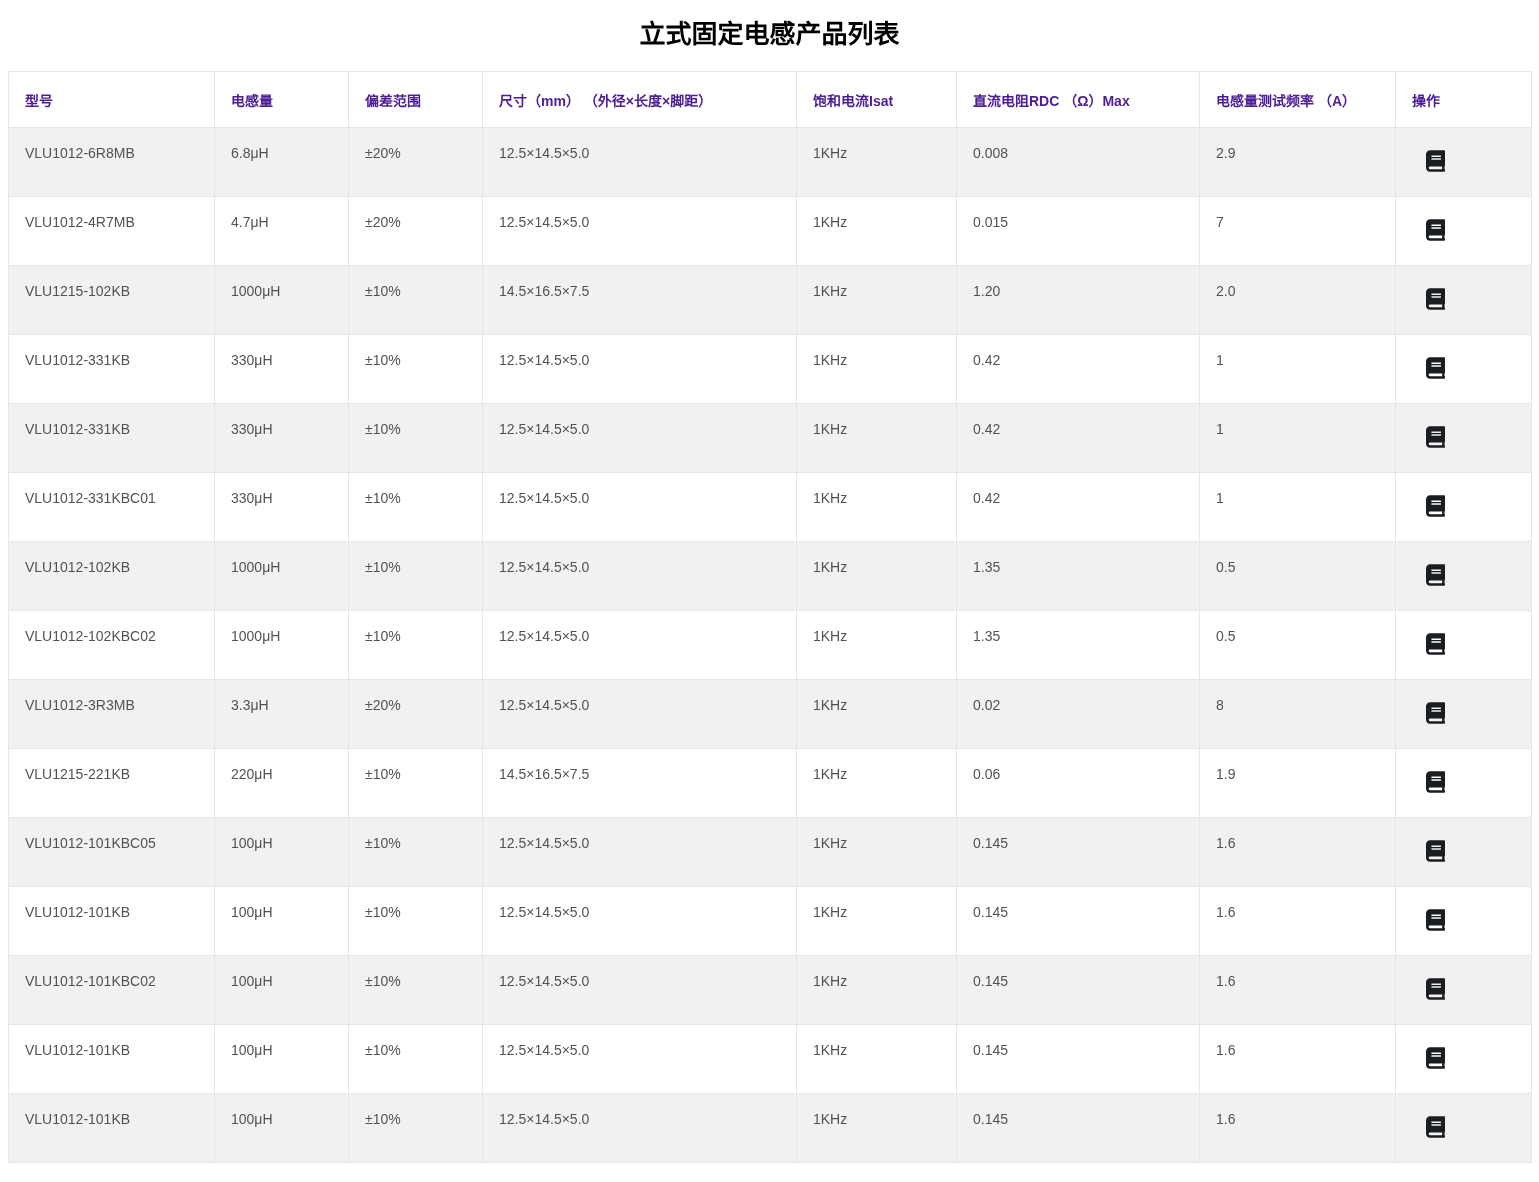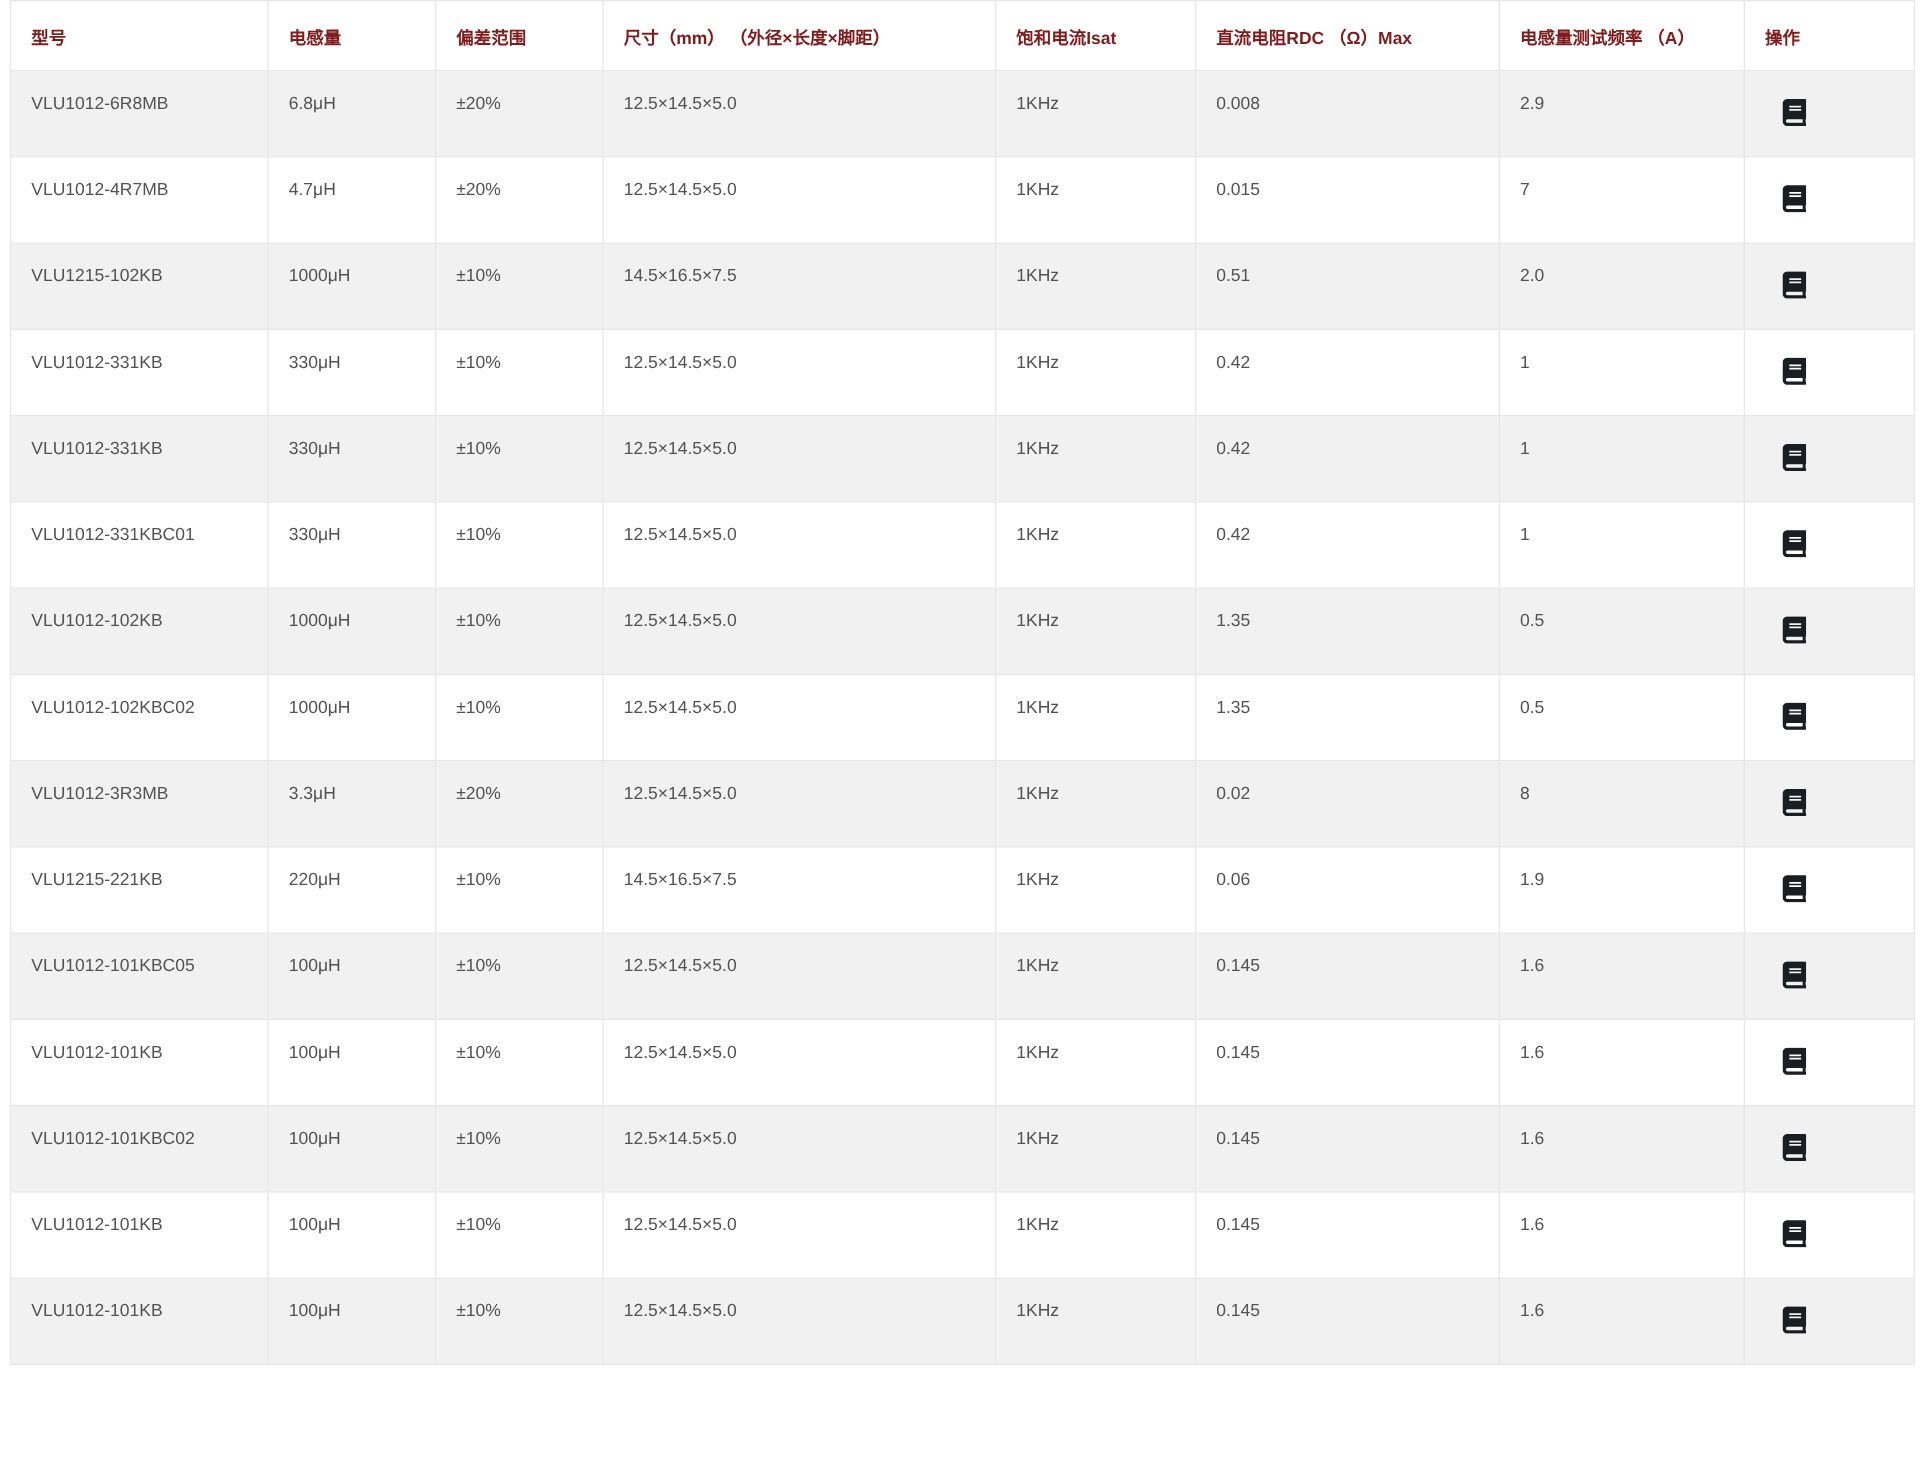--- a/index.html
+++ b/index.html
@@ -37,21 +37,21 @@
     text-align: left;
     overflow: hidden;
     white-space: nowrap;
   }
   table.product-table th {
     height: 56px;
     padding: 0 16px;
     vertical-align: middle;
     font-weight: 700;
     font-size: 14px;
-    color: #7f1d1d;
+    color: #4c1d95;
     background: #ffffff;
   }
   table.product-table td {
     height: 69px;
     padding: 16px 16px 0 16px;
     vertical-align: top;
     color: #525252;
     line-height: 18px;
   }
   tbody tr:nth-child(odd) td {
@@ -74,20 +74,21 @@
   }
   .doc-btn svg {
     display: block;
   }
 </style>
 </head>
 <body>
 
 <div class="page">
 
+  <h1 class="page-title">立式固定电感产品列表</h1>
 
   <table class="product-table">
     <colgroup>
       <col style="width:206px">
       <col style="width:134px">
       <col style="width:134px">
       <col style="width:314px">
       <col style="width:160px">
       <col style="width:243px">
       <col style="width:196px">
@@ -139,21 +140,21 @@
         </button>
       </td>
     </tr>
 
     <tr>
       <td class="cell-model">VLU1215-102KB</td>
       <td class="cell-inductance">1000μH</td>
       <td class="cell-tolerance">±10%</td>
       <td class="cell-size">14.5×16.5×7.5</td>
       <td class="cell-test-frequency">1KHz</td>
-      <td class="cell-rdc">0.51</td>
+      <td class="cell-rdc">1.20</td>
       <td class="cell-isat">2.0</td>
       <td class="cell-action">
         <button class="doc-btn" type="button">
           <svg width="19" height="22" viewBox="0 0 448 512" aria-hidden="true">
             <path fill="#1a1d21" d="M448 360V24c0-13.3-10.7-24-24-24H96C43 0 0 43 0 96v320c0 53 43 96 96 96h328c13.3 0 24-10.7 24-24v-16c0-7.5-3.5-14.3-8.9-18.7-4.2-15.4-4.2-59.3 0-74.7 5.4-4.3 8.9-11.1 8.9-18.6zM128 134c0-3.3 2.7-6 6-6h212c3.3 0 6 2.7 6 6v20c0 3.3-2.7 6-6 6H134c-3.3 0-6-2.7-6-6v-20zm0 64c0-3.3 2.7-6 6-6h212c3.3 0 6 2.7 6 6v20c0 3.3-2.7 6-6 6H134c-3.3 0-6-2.7-6-6v-20zm253.4 250H96c-17.7 0-32-14.3-32-32 0-17.6 14.4-32 32-32h285.4c-1.9 17.1-1.9 46.9 0 64z"></path>
           </svg>
         </button>
       </td>
     </tr>
 

